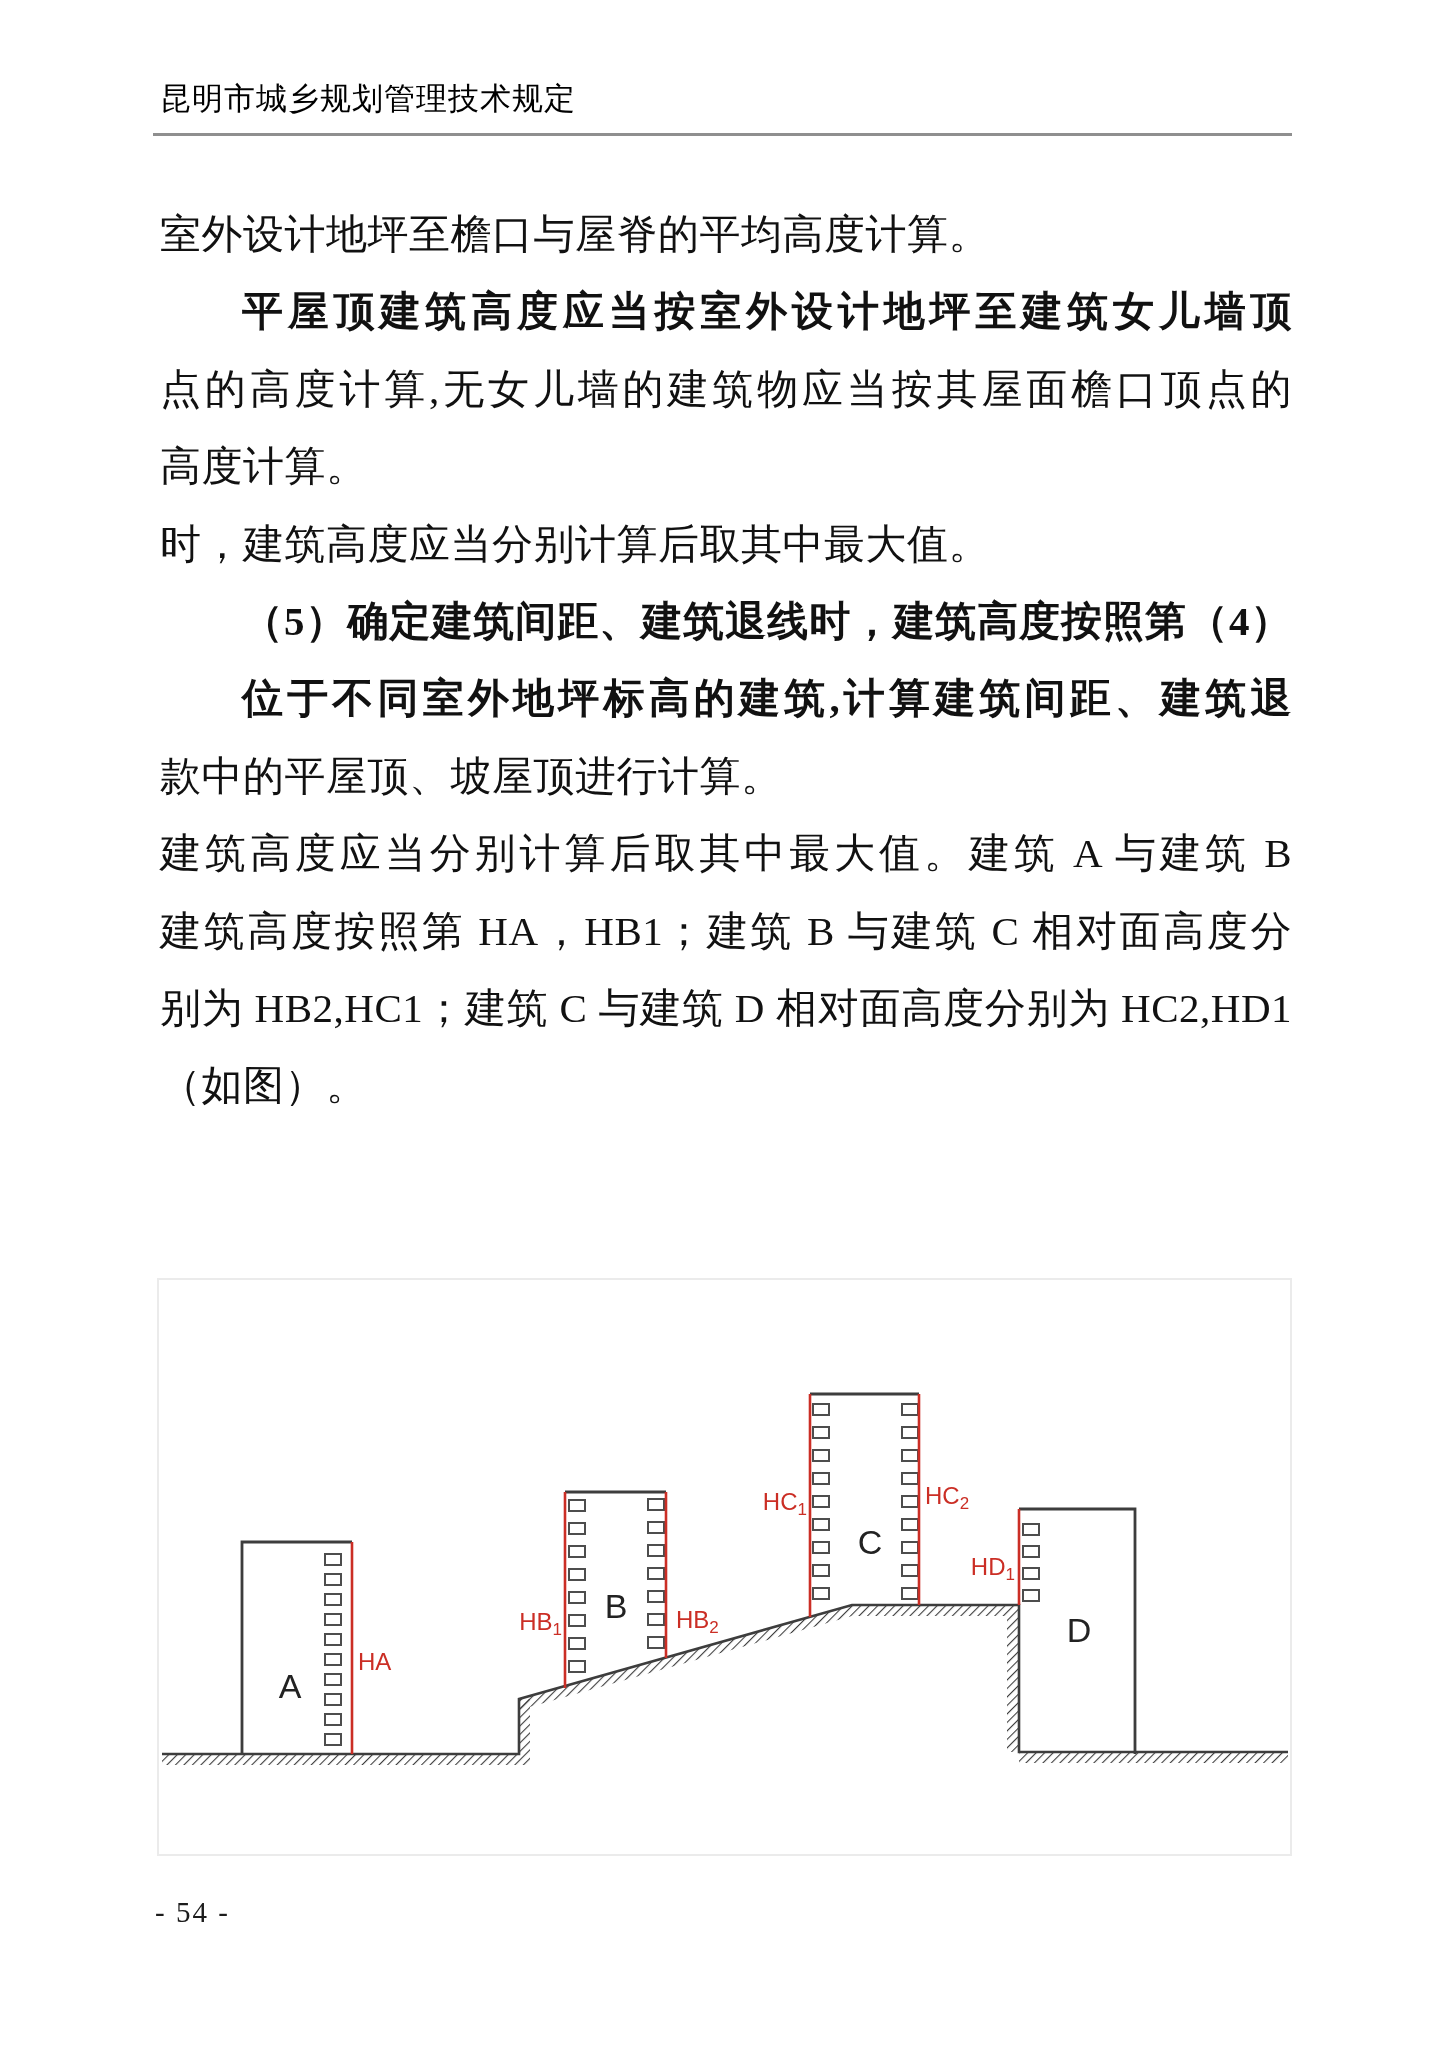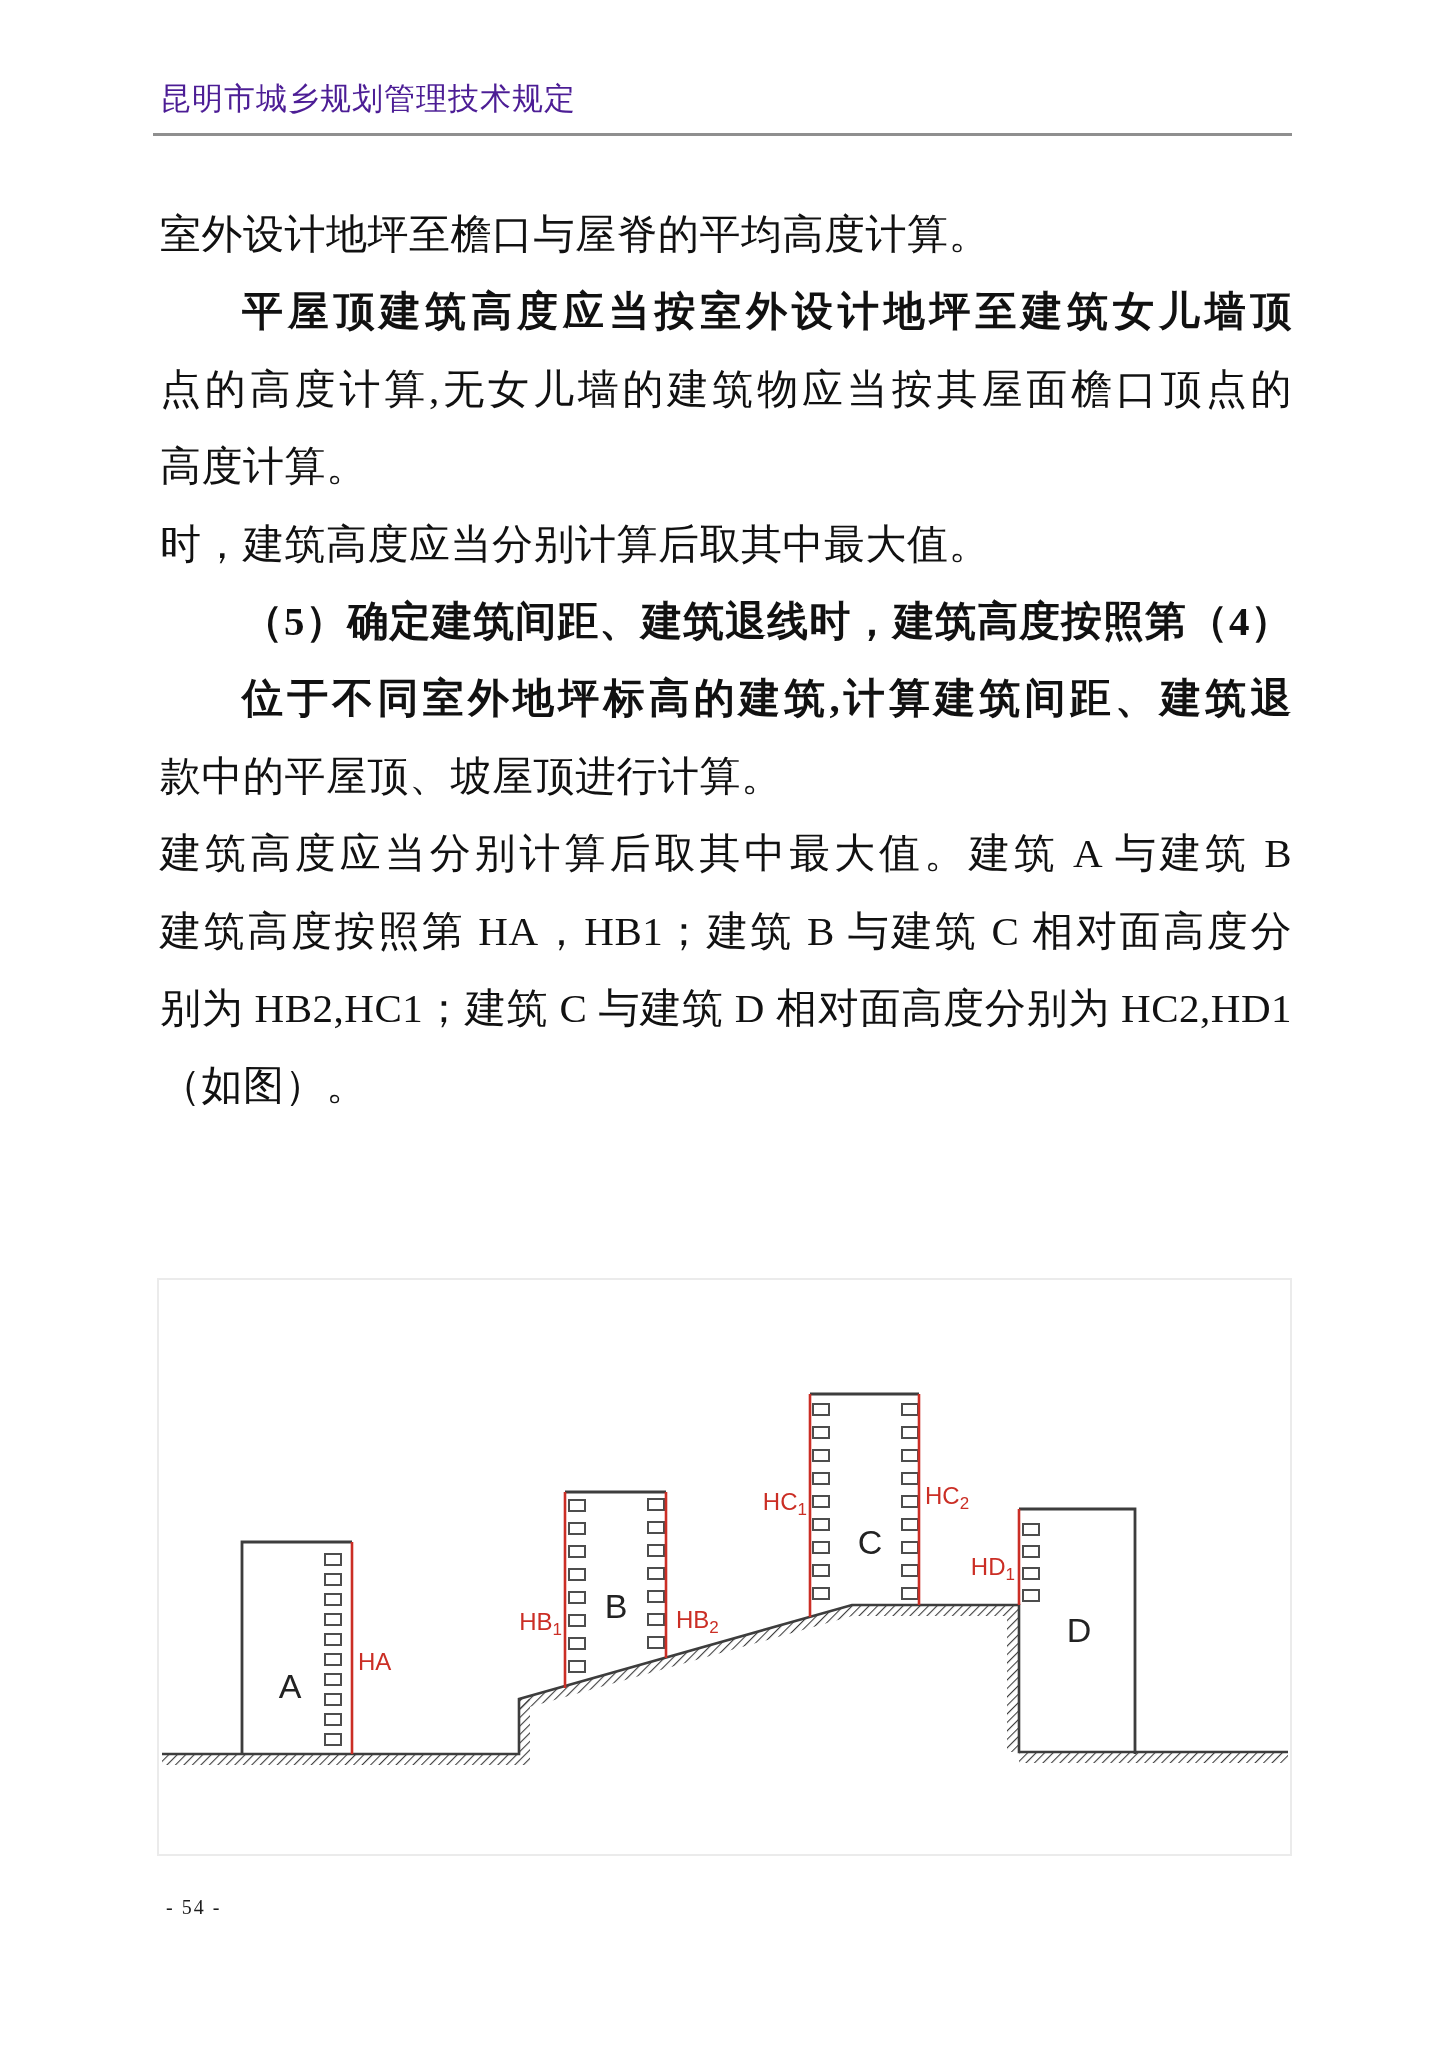--- a/index.html
+++ b/index.html
@@ -7,21 +7,21 @@
     position:relative;
     width:1449px;height:2047px;
     background:#ffffff;
     overflow:hidden;
     font-family:"Liberation Serif", serif;
   }
   .header-title{
     position:absolute;
     left:160px;top:78px;
     font-size:31px;
-    color:#4c1d95;
+    color:#000000;
     letter-spacing:1px;
     white-space:nowrap;
   }
   .header-rule{
     position:absolute;
     left:153px;top:133px;
     width:1139px;height:3px;
     background:#8f8f8f;
   }
   .body-text{
@@ -48,22 +48,22 @@
     position:absolute;
     left:157px;top:1278px;
     width:1131px;height:574px;
     border:2px solid #ebebeb;
     box-sizing:content-box;
     background:#ffffff;
   }
   .figure-frame svg{display:block;}
   .footer-page-number{
     position:absolute;
-    left:166px;top:1896px;
-    font-size:20px;
+    left:155px;top:1896px;
+    font-size:29px;
     color:#1c1c1c;
     letter-spacing:2px;
   }
 </style>
 </head>
 <body>
 
 <div class="page">
   <div class="header-title">昆明市城乡规划管理技术规定</div>
   <div class="header-rule"></div>

